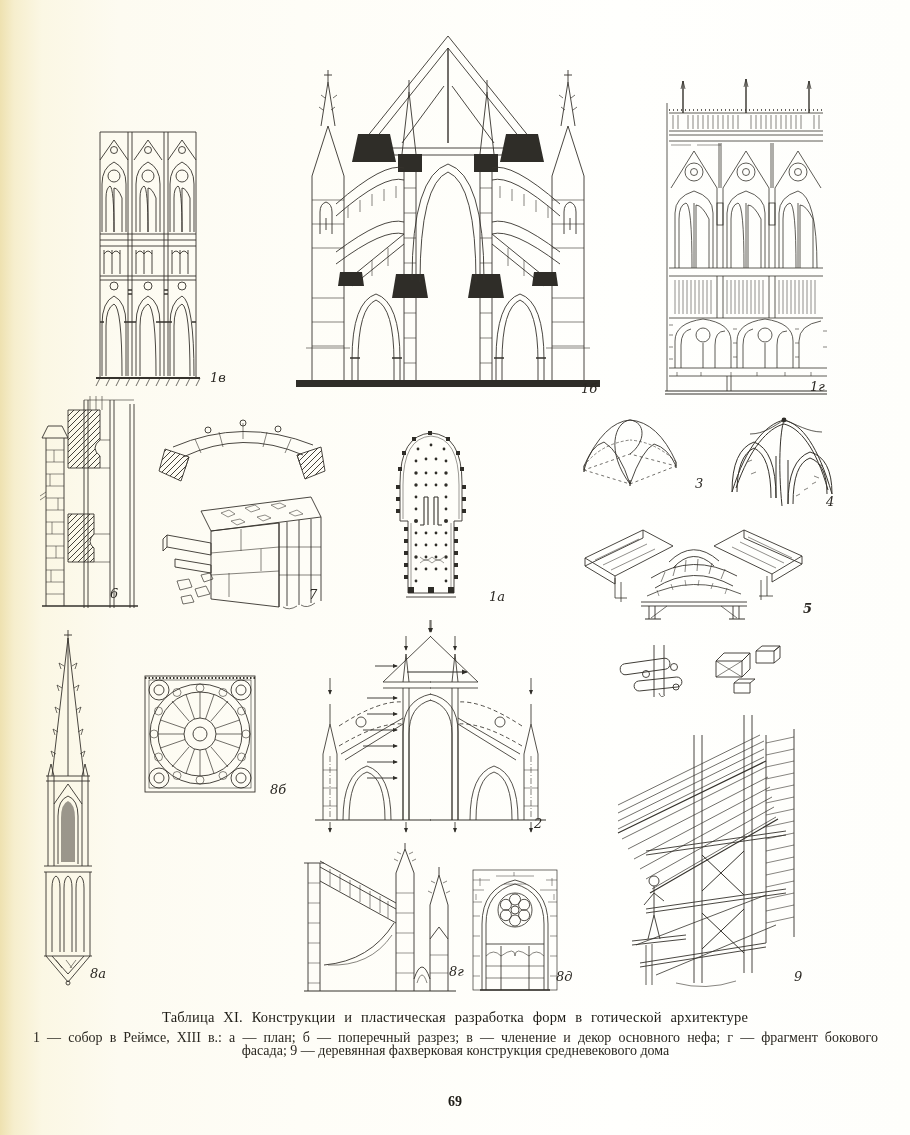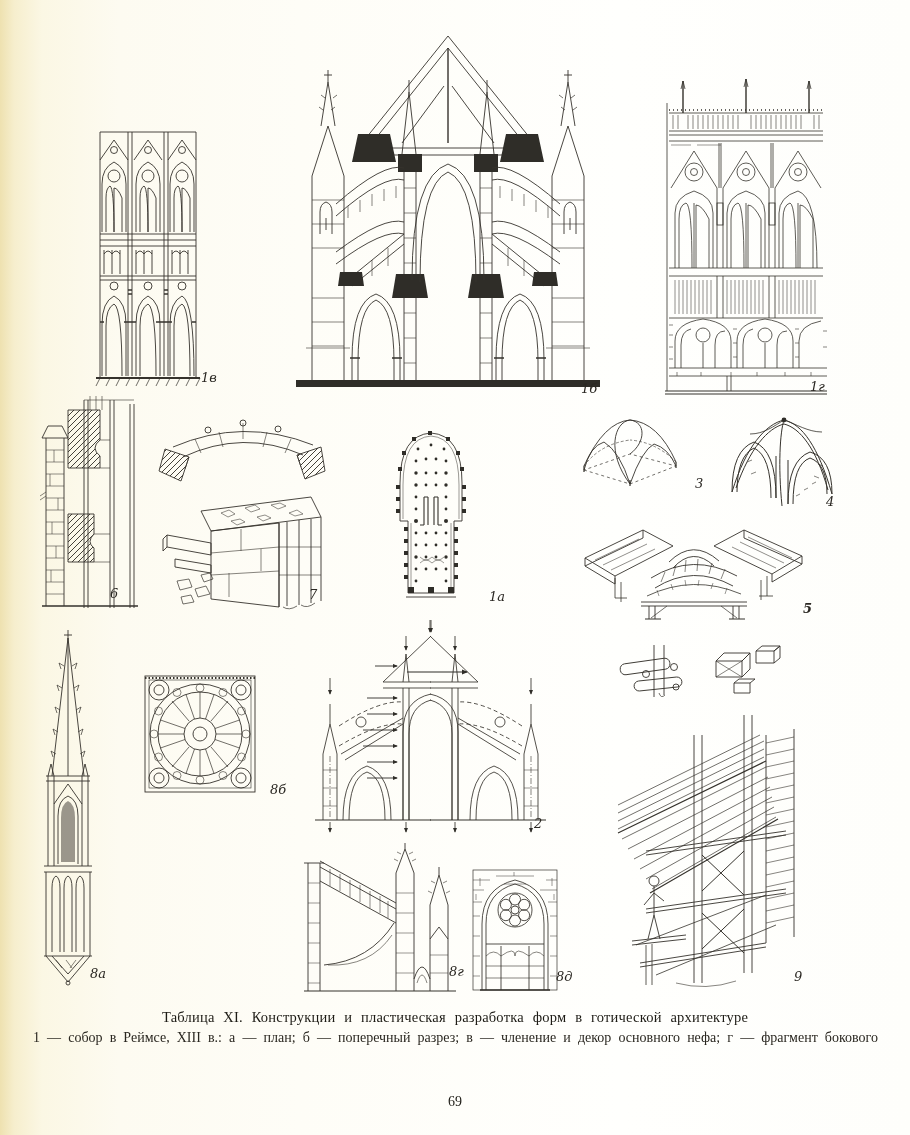--- a/index.html
+++ b/index.html
@@ -8,21 +8,21 @@
     background:linear-gradient(90deg,#eee1b0 0px,#f6eecd 14px,#fbf7e4 42px,#fdfbf1 120px,#fefdf7 300px,#fffffd 620px,#fefefb 910px)}
   .fig{position:absolute}
   .fig svg{display:block;width:100%;height:100%;overflow:visible}
   .figlabel{position:absolute;font:italic 13px "DejaVu Serif",serif;color:#2b2823;white-space:nowrap}
   .figlabel.bold{font-weight:700}
   .caption-title{position:absolute;top:1009px;left:0;width:910px;text-align:center;
     font-weight:400;font-size:14.5px;letter-spacing:.2px;word-spacing:5px;color:#1d1b15}
   .legend{position:absolute;top:1031px;left:33px;width:845px;font-size:14px;line-height:13px;color:#2a2720}
   .legend .jl{text-align:justify;text-align-last:justify}
   .legend .cl{text-align:center}
-  .pagenum{position:absolute;top:1094px;left:0;width:910px;text-align:center;font-weight:400;font-size:14px;color:#1d1b15}
+  .pagenum{position:absolute;top:1094px;left:0;width:910px;text-align:center;font-weight:700;font-size:14px;color:#1d1b15}
   .defs-holder{position:absolute;width:0;height:0;overflow:hidden}
 </style>
 </head>
 <body>
 
 <div class="page">
 
   <svg class="defs-holder" aria-hidden="true">
     <defs>
       <pattern id="hatch" width="6" height="6" patternUnits="userSpaceOnUse">
@@ -64,21 +64,21 @@
         <path d="M44,250 V198 Q44,176 56,170 Q68,176 68,198 V250"></path>
         <path d="M78,250 V198 Q78,176 90,170 Q102,176 102,250"></path>
         <path d="M14,250 V200 Q14,182 22,178 Q30,182 30,250"></path>
         <path d="M48,250 V200 Q48,182 56,178 Q64,182 64,250"></path>
         <path d="M82,250 V200 Q82,182 90,178 Q98,182 98,250"></path>
         <path d="M8,196 H12 M32,196 H44 M64,196 H80 M100,196 H104" stroke-width="1.3"></path>
         <path d="M4,252 H108" stroke-width="2"></path>
         <path d="M8,252 l-4,8 M18,252 l-4,8 M28,252 l-4,8 M38,252 l-4,8 M48,252 l-4,8 M58,252 l-4,8 M68,252 l-4,8 M78,252 l-4,8 M88,252 l-4,8 M98,252 l-4,8 M108,252 l-4,8" stroke-width="0.7"></path>
       </g>
     </svg>
-    <span class="figlabel" style="left:109px;top:244px">1в</span>
+    <span class="figlabel" style="left:118px;top:244px">1в</span>
   </div>
 
   <div class="fig" style="left:292px;top:28px;width:312px;height:370px">
     <svg viewBox="0 0 312 370">
       <g id="g1bL" stroke="#35322c" fill="none" stroke-width="0.9">
         <path d="M156,8 L66,120 M156,20 L76,120"></path>
         <path d="M66,120 H156 M70,127 H156"></path>
         <path d="M156,20 V115"></path>
         <path d="M110,115 L152,58"></path>
         <path d="M66,106 L98,106 L104,134 L60,134 Z" fill="#2f2d28" stroke="none"></path>
@@ -555,16 +555,17 @@
         <path d="M30,302 V342 M36,301 V342" stroke-width="0.8"></path>
         <path d="M60,340 Q90,348 120,338" stroke-width="0.6"></path>
       </g>
     </svg>
     <span class="figlabel" style="left:178px;top:326px">9</span>
   </div>
 
   <div class="caption-title">Таблица XI. Конструкции и пластическая разработка  форм в готической архитектуре</div>
   <div class="legend">
     <div class="jl">1 — собор в Реймсе, XIII в.: а — план; б — поперечный разрез; в — членение и декор основного нефа; г — фрагмент бокового</div>
+    <div class="cl">фасада; 9 — деревянная фахверковая конструкция средневекового дома</div>
   </div>
   <div class="pagenum">69</div>
 
 </div>
 
 </body></html>

